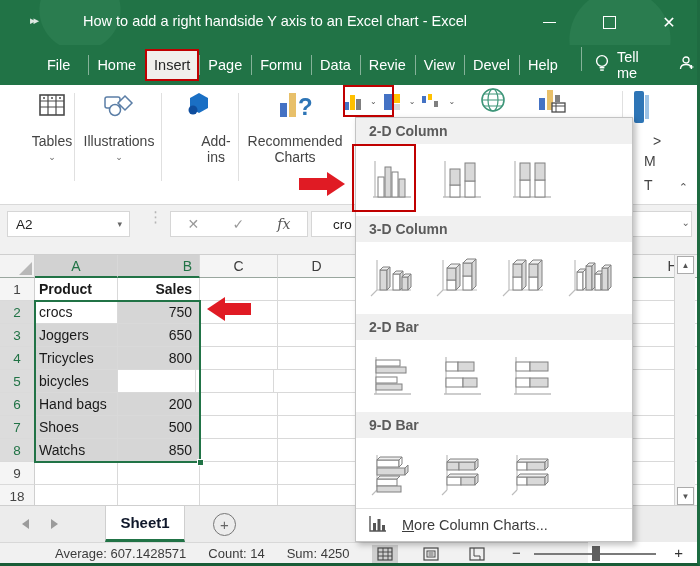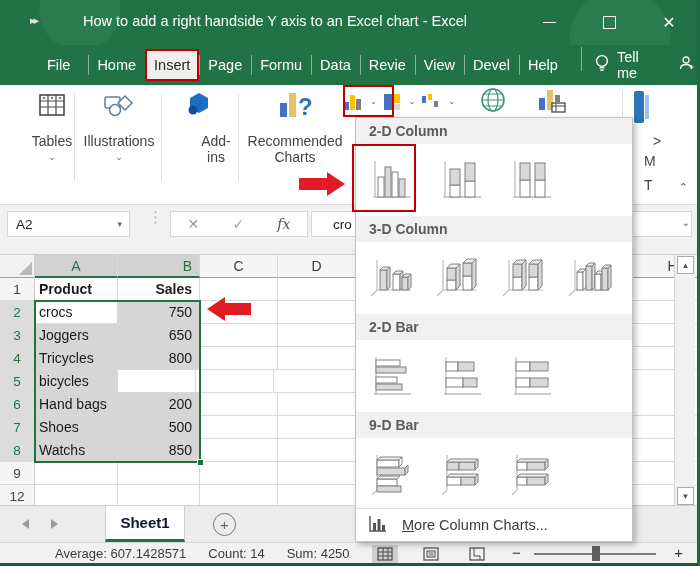--- a/index.html
+++ b/index.html
@@ -95,21 +95,21 @@
   .nav-arrows { position:absolute; left:22px; top:13px; display:flex; gap:22px; }
   .tri-l-sm { width:0; height:0; border-top:5px solid transparent; border-bottom:5px solid transparent; border-right:7px solid #9b9b9b; }
   .tri-r-sm { width:0; height:0; border-top:5px solid transparent; border-bottom:5px solid transparent; border-left:7px solid #9b9b9b; }
   .sheet-tab { position:absolute; left:105px; top:0; width:80px; height:36px; background:#fff; border-left:1px solid #cfcfcf; border-right:1px solid #cfcfcf;
                border-bottom:3px solid #217346; color:#0f172a; font-weight:bold; font-size:15px;
                display:flex; align-items:center; justify-content:center; }
   .add-sheet { position:absolute; left:213px; top:7px; width:23px; height:23px; border:1.5px solid #767676; border-radius:50%;
                color:#666; display:flex; align-items:center; justify-content:center; font-size:15px; }
 
   
-  .statusbar { position:absolute; left:0; top:542px; width:700px; height:21px; background:#f1f1f1; border-top:1px solid #d8d8d8;
+  .statusbar { position:absolute; left:0; top:542px; width:588px; height:21px; background:#f1f1f1; border-top:1px solid #d8d8d8;
                display:flex; align-items:center; font-size:13px; color:#3b3b3b; }
   .stat { margin-right:22px; white-space:nowrap; }
   .stat:first-child { margin-left:55px; }
   .view-btns { position:absolute; left:372px; top:1px; display:flex; gap:20px; align-items:center; height:19px; }
   .vb { width:26px; height:18px; display:flex; align-items:center; justify-content:center; }
   .vb.pressed { background:#cfcfcf; }
   .zoomctl { position:absolute; left:512px; top:0; width:175px; height:20px; }
   .zoomctl .minus { position:absolute; left:0; top:1px; font-size:15px; color:#333; }
   .zoomctl .track { position:absolute; left:22px; top:10px; width:122px; height:1.5px; background:#7a7a7a; }
   .zoomctl .handle { position:absolute; left:80px; top:3px; width:8px; height:15px; background:#5f5f5f; }
@@ -421,21 +421,21 @@
       <div class="cell cA"></div>
         <div class="cell cB"></div>
         <div class="cell cC"></div>
         <div class="cell cD"></div>
         <div class="cell cE"></div>
         <div class="cell cF"></div>
         <div class="cell cG"></div>
         <div class="cell cH"></div>
     </div>
     <div class="grow">
-      <div class="rhead">12</div>
+      <div class="rhead">18</div>
       <div class="cell cA"></div>
         <div class="cell cB"></div>
         <div class="cell cC"></div>
         <div class="cell cD"></div>
         <div class="cell cE"></div>
         <div class="cell cF"></div>
         <div class="cell cG"></div>
         <div class="cell cH"></div>
     </div>
   </div>

